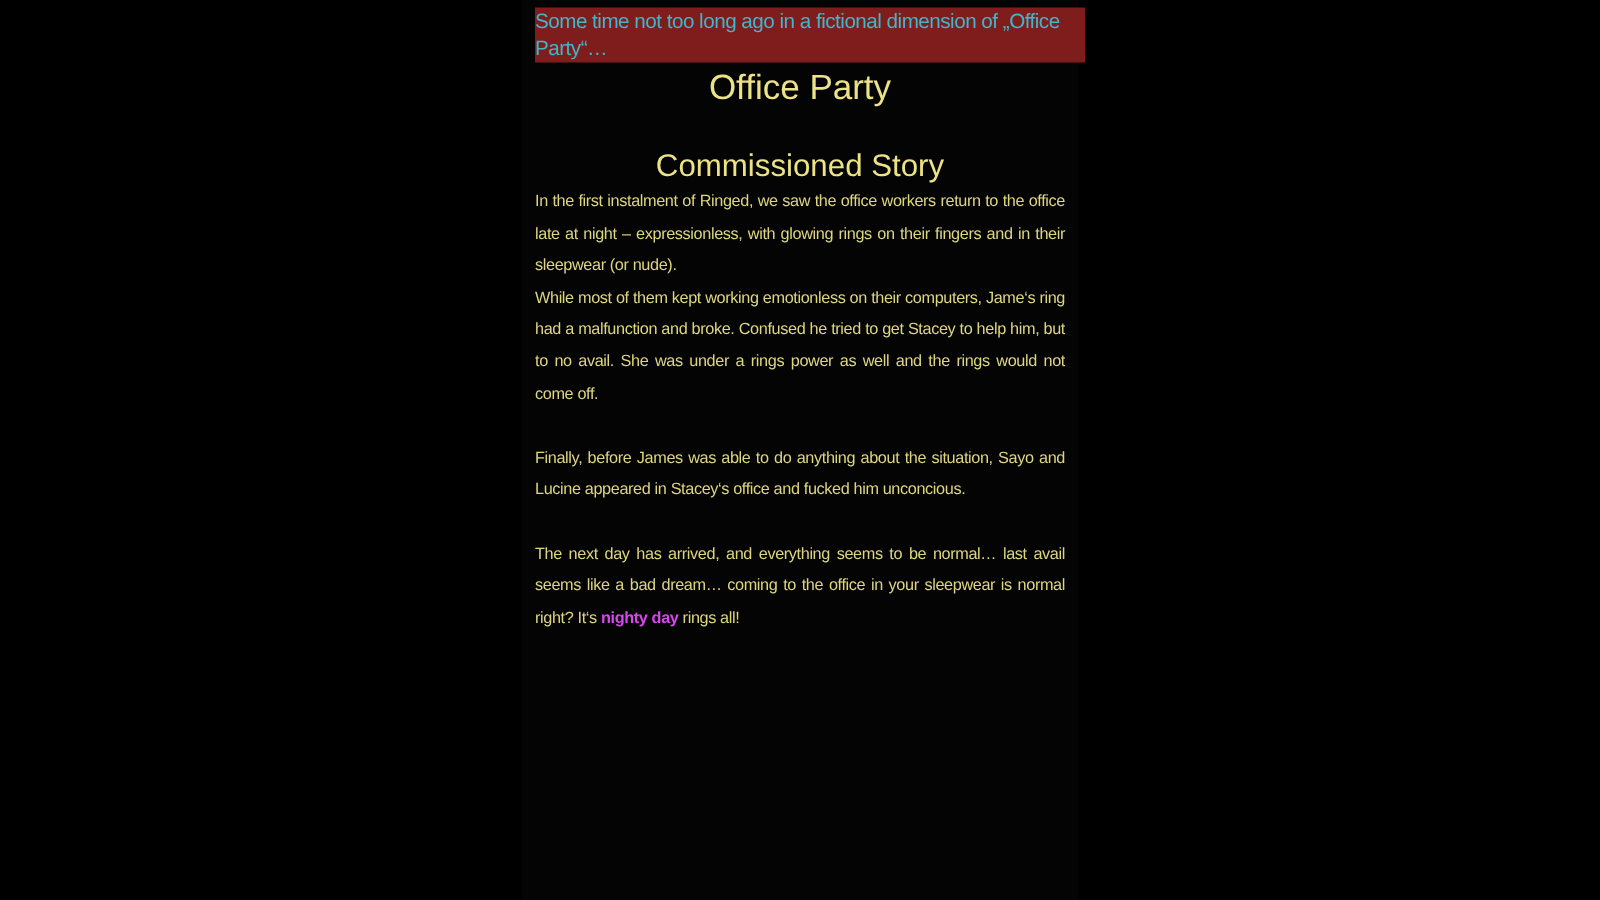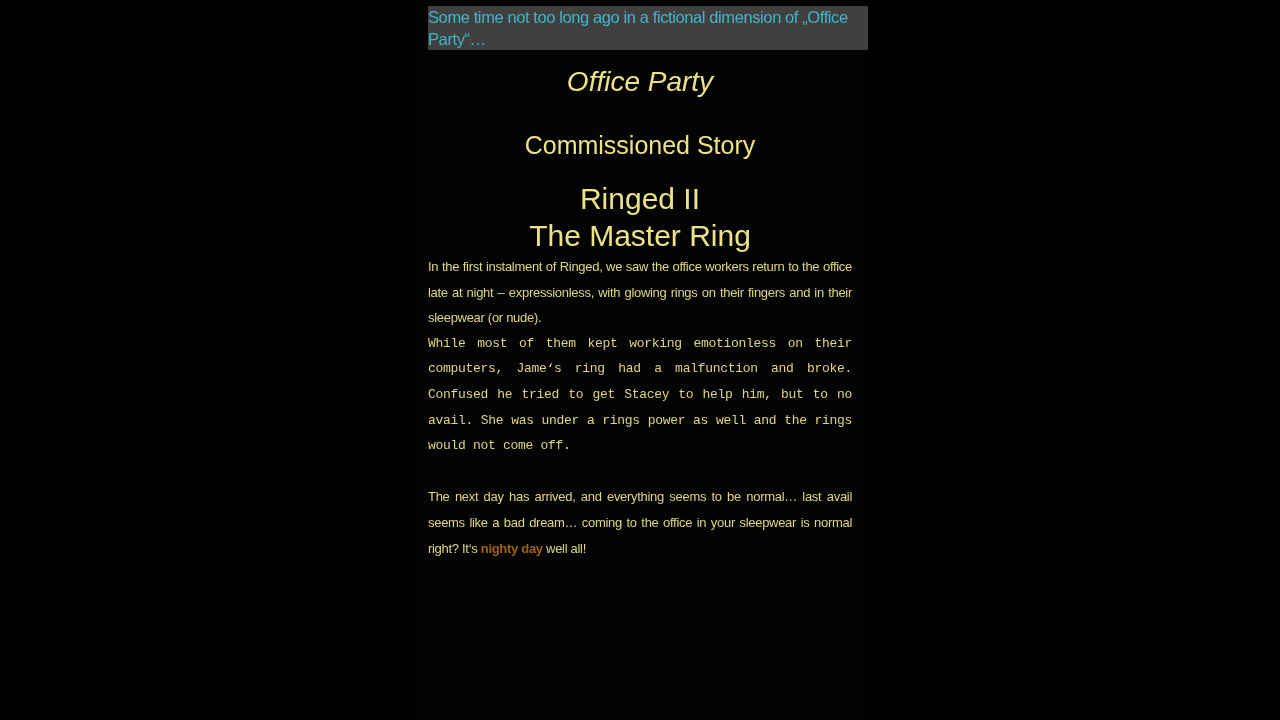--- a/index.html
+++ b/index.html
@@ -37,32 +37,31 @@
     padding-left: 11px;
   }
 
   .intro {
     margin-top: 6px;
     width: 440px;
     color: var(--intro, #41b5c9);
     font-size: 16.5px;
     line-height: 22px;
     letter-spacing: -0.4px;
-    background: #404040; 
+    background: #7f1d1d; 
     text-align: left;
   }
 
   .series-title {
-    margin-top: 16px;
+    margin-top: 4px;
     width: 424px;
     text-align: center;
     color: var(--title, #ece387);
     font-size: 28px;
     line-height: 32px;
-    font-style: italic;
   }
   .series-subtitle {
     width: 424px;
     text-align: center;
     color: var(--title, #ece387);
     font-size: 25px;
     line-height: 30px;
     margin-top: 32px;
   }
   .main-title {
@@ -76,41 +75,38 @@
 
   .story {
     width: 424px;
     color: var(--body, #ded67f);
     font-size: 13px;
     line-height: 25.6px;
     letter-spacing: -0.3px;
     text-align: justify;
   }
   .story p { margin: 0; }
-  .story p.gap-after { margin-bottom: 25.6px; font-family: Liberation Mono, monospace; }
-  .story b { color: #a16207; font-weight: bold; }
+  .story p.gap-after { margin-bottom: 25.6px; }
+  .story b { color: #d946ef; font-weight: bold; }
 </style>
 </head>
 <body>
 
 <div class="stage">
   <div class="letterbox left"></div>
   <div class="letterbox right"></div>
 
   <div class="frame">
     <div class="intro">Some time not too long ago in a fictional dimension of „Office Party“…</div>
 
     <div class="series-title">Office Party</div>
 
     <div class="series-subtitle">Commissioned Story</div>
 
-    <div class="main-title">
-      <div>Ringed II</div>
-      <div>The Master Ring</div>
-    </div>
 
     <div class="story">
       <p>In the first instalment of Ringed, we saw the office workers return to the office late at night – expressionless, with glowing rings on their fingers and in their sleepwear (or nude).</p>
       <p class="gap-after">While most of them kept working emotionless on their computers, Jame‘s ring had a malfunction and broke. Confused he tried to get Stacey to help him, but to no avail. She was under a rings power as well and the rings would not come off.</p>
-      <p><span>The next day has arrived, and everything seems to be normal… last avail seems like a bad dream… coming to the office in your sleepwear is normal right? It‘s </span><b>nighty day</b><span> well all!</span></p>
+      <p class="gap-after">Finally, before James was able to do anything about the situation, Sayo and Lucine appeared in Stacey‘s office and fucked him unconcious.</p>
+      <p><span>The next day has arrived, and everything seems to be normal… last avail seems like a bad dream… coming to the office in your sleepwear is normal right? It‘s </span><b>nighty day</b><span> rings all!</span></p>
     </div>
   </div>
 </div>
 
 </body></html>

